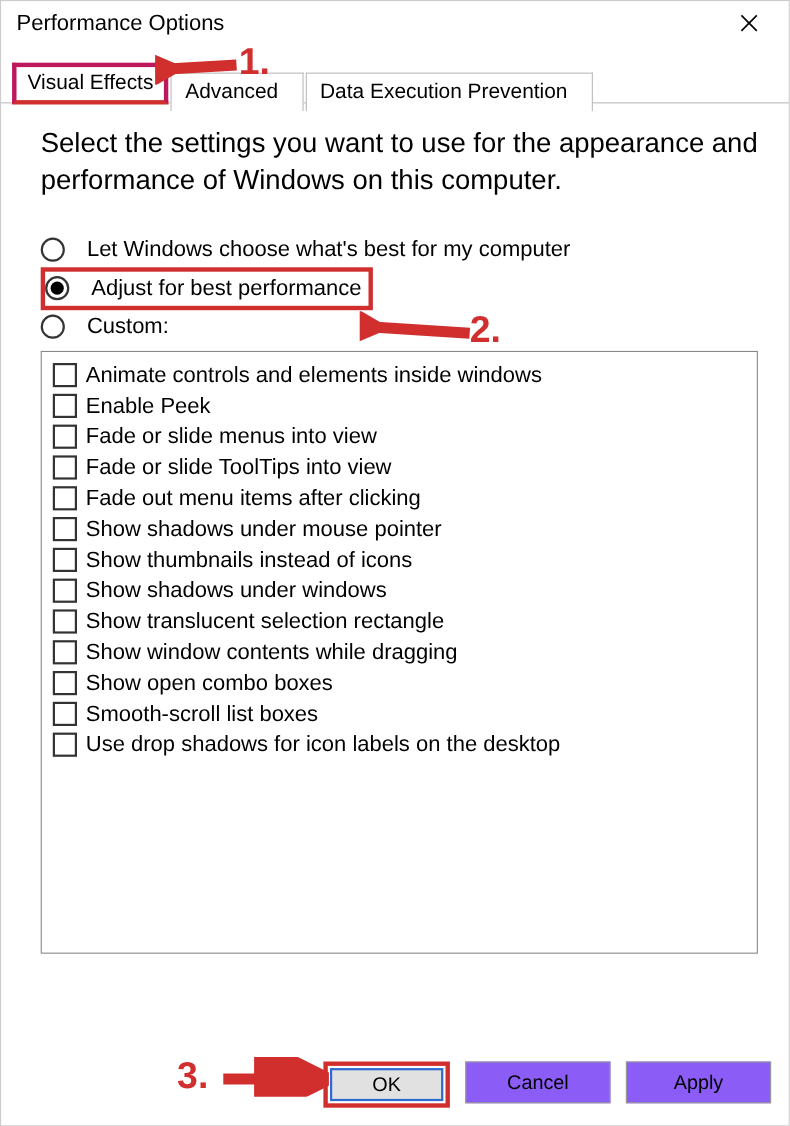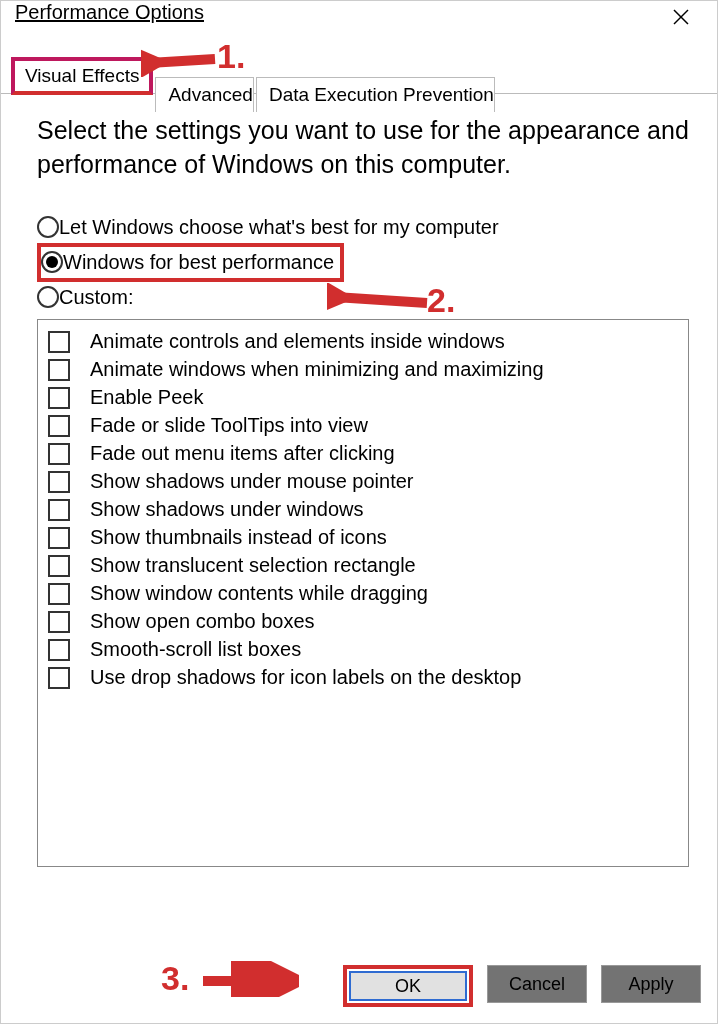--- a/index.html
+++ b/index.html
@@ -16,23 +16,23 @@
   .dialog {
     width: 718px;
     height: 1024px;
     background: #fff;
     border: 1px solid #ccc;
     position: relative;
   }
   .title-bar {
     display: flex;
     justify-content: space-between;
+    align-items: center;
     height: 40px;
     padding: 0 14px 0 14px;
-    text-decoration: underline;
   }
   .title-text {
     font-size: 20px;
   }
   .close-btn {
     width: 44px;
     height: 32px;
     display: flex;
     align-items: center;
     justify-content: center;
@@ -43,25 +43,25 @@
     display: flex;
     align-items: flex-end;
     margin-top: 14px;
     padding-left: 10px;
     border-bottom: 1px solid #bbb;
   }
   .tab {
     border: 1px solid #bbb;
     border-bottom: none;
     background: #fff;
-    padding: 6px 0 6px 12px;
+    padding: 6px 22px 6px 12px;
     font-size: 19px;
     cursor: pointer;
     position: relative;
-    top: 19px;
+    top: 8px;
     margin-right: 2px;
   }
   .tab.selected {
     border: 4px solid #be185d;
     border-bottom: 4px solid #d12e2e;
     top: 2px;
     padding: 4px 10px 4px 10px;
     z-index: 2;
   }
   .content {
@@ -70,21 +70,21 @@
   .intro {
     font-size: 25px;
     line-height: 1.35;
   }
   .radio-group {
     margin-top: 30px;
   }
   .radio-item {
     display: flex;
     align-items: center;
-    gap: 0;
+    gap: 20px;
     padding: 4px 0;
     font-size: 20px;
   }
   .radio-outer {
     width: 22px;
     height: 22px;
     border: 2px solid #333;
     border-radius: 50%;
     display: inline-flex;
     align-items: center;
@@ -103,55 +103,55 @@
     padding: 0 6px 0 0;
   }
   .checkbox-panel {
     border: 1px solid #888;
     margin-top: 6px;
     padding: 8px 10px 14px 10px;
     height: 548px;
   }
   .cb-item {
     display: flex;
-    align-items: flex-end;
-    gap: 20px;
+    align-items: flex-start;
+    gap: 8px;
     padding: 2.5px 0;
     font-size: 20px;
   }
   .cb-box {
     width: 22px;
     height: 22px;
     border: 2px solid #333;
     flex-shrink: 0;
   }
   .button-row {
     position: absolute;
     bottom: 16px;
     right: 16px;
     display: flex;
     gap: 14px;
   }
   .win-btn {
-    width: 100px;
+    width: 132px;
     height: 38px;
-    background: #737373;
+    background: #8b5cf6;
     border: 1px solid #999;
     font-size: 18px;
     cursor: pointer;
     display: flex;
     align-items: center;
     justify-content: center;
   }
   .ok-wrap {
     border: 4px solid #d12e2e;
     padding: 2px;
   }
   .ok-btn {
-    width: 118px;
+    width: 103px;
     height: 30px;
     border: 2px solid #2e6bd1;
     background: #e1e1e1;
   }
 
   
   .anno {
     position: absolute;
     color: #d12e2e;
     font-weight: bold;
@@ -201,63 +201,63 @@
         <span class="radio-outer"></span>
         <span>Let Windows choose what's best for my computer</span>
       </label>
 
 
       <div class="highlight-box">
         <label class="radio-item">
           <span class="radio-outer">
               <span class="radio-inner"></span>
             </span>
-          <span>Windows for best performance</span>
+          <span>Adjust for best performance</span>
         </label>
       </div>
 
       <label class="radio-item">
         <span class="radio-outer"></span>
         <span>Custom:</span>
       </label>
 
     </div>
 
     <div class="checkbox-panel">
       <label class="cb-item">
           <span class="cb-box"></span>
           <span>Animate controls and elements inside windows</span>
         </label>
       <label class="cb-item">
           <span class="cb-box"></span>
-          <span>Animate windows when minimizing and maximizing</span>
-        </label>
-      <label class="cb-item">
-          <span class="cb-box"></span>
           <span>Enable Peek</span>
         </label>
       <label class="cb-item">
           <span class="cb-box"></span>
+          <span>Fade or slide menus into view</span>
+        </label>
+      <label class="cb-item">
+          <span class="cb-box"></span>
           <span>Fade or slide ToolTips into view</span>
         </label>
       <label class="cb-item">
           <span class="cb-box"></span>
           <span>Fade out menu items after clicking</span>
         </label>
       <label class="cb-item">
           <span class="cb-box"></span>
           <span>Show shadows under mouse pointer</span>
         </label>
       <label class="cb-item">
           <span class="cb-box"></span>
+          <span>Show thumbnails instead of icons</span>
+        </label>
+      <label class="cb-item">
+          <span class="cb-box"></span>
           <span>Show shadows under windows</span>
-        </label>
-      <label class="cb-item">
-          <span class="cb-box"></span>
-          <span>Show thumbnails instead of icons</span>
         </label>
       <label class="cb-item">
           <span class="cb-box"></span>
           <span>Show translucent selection rectangle</span>
         </label>
       <label class="cb-item">
           <span class="cb-box"></span>
           <span>Show window contents while dragging</span>
         </label>
       <label class="cb-item">

